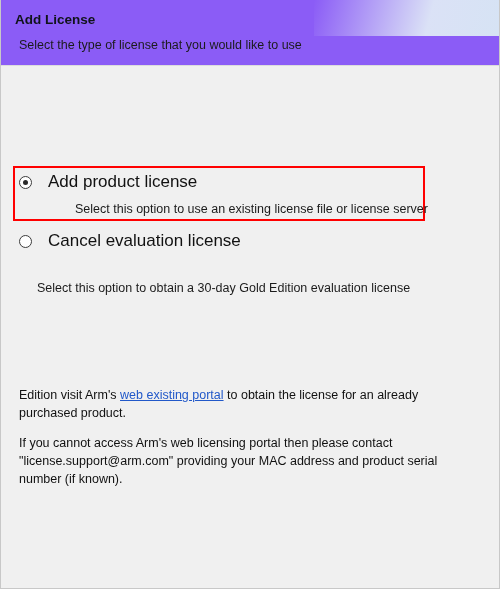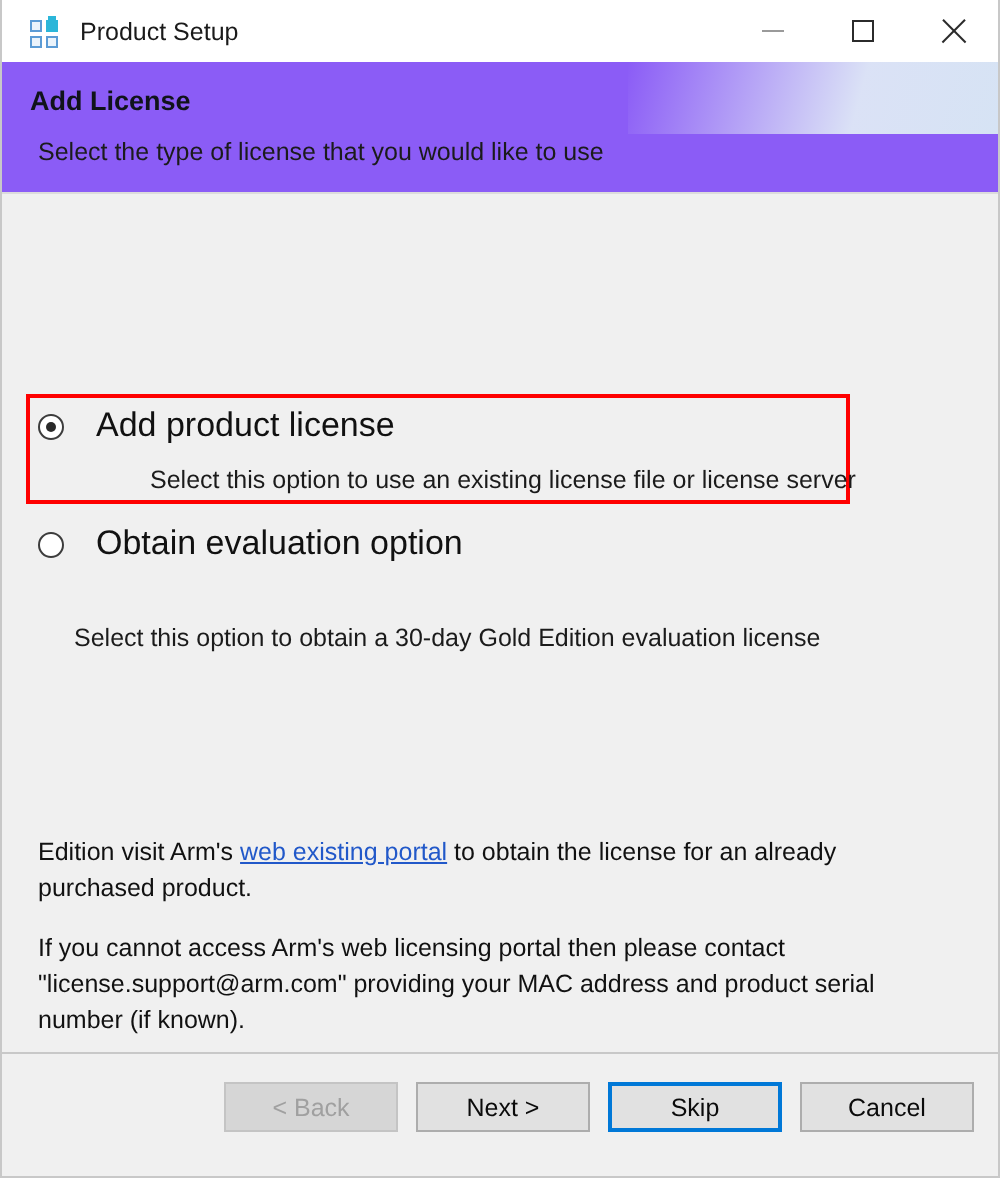--- a/index.html
+++ b/index.html
@@ -239,72 +239,42 @@
   .dlg-btn.default {
     border: 2px solid #0078d7;
     background: #e1e1e1;
   }
 </style>
 </head>
 <body>
 
 <div id="window">
 
-  <div id="titlebar">
-    <div id="app-icon">
-      <span class="sq-tl"></span>
-      <span class="sq-tr"></span>
-      <span class="sq-bl"></span>
-      <span class="sq-br"></span>
-      <span class="dot"></span>
-    </div>
-    <div id="title-text">Product Setup</div>
-
-    <div id="win-controls">
-      <button class="win-btn" id="btn-min">
-        <span class="glyph-min"></span>
-      </button>
-      <button class="win-btn" id="btn-max">
-        <span class="glyph-max"></span>
-      </button>
-      <button class="win-btn" id="btn-close">
-        <span class="glyph-close"></span>
-      </button>
-    </div>
-  </div>
 
   <div id="header">
     <div id="header-gradient"></div>
     <div id="header-title">Add License</div>
     <div id="header-sub">Select the type of license that you would like to use</div>
   </div>
 
   <div id="body">
 
     <div id="highlight-box"></div>
 
     <div class="radio-row" id="opt-add-row">
       <span class="radio-mark checked"></span>
       <span class="radio-label">Add product license</span>
     </div>
     <div class="option-desc" id="desc-add">Select this option to use an existing license file or license server</div>
 
     <div class="radio-row" id="opt-eval-row">
       <span class="radio-mark"></span>
-      <span class="radio-label">Obtain evaluation option</span>
+      <span class="radio-label">Cancel evaluation license</span>
     </div>
     <div class="option-desc" id="desc-eval">Select this option to obtain a 30-day Gold Edition evaluation license</div>
 
     <div class="para" id="para-1"><span>Edition visit Arm's </span><a id="portal-link">web existing portal</a><span> to obtain the license for an already purchased product.</span></div>
 
     <div class="para" id="para-2">If you cannot access Arm's web licensing portal then please contact "license.support@arm.com" providing your MAC address and product serial number (if known).</div>
   </div>
 
-  <div id="footer">
-    <div id="button-bar">
-      <button class="dlg-btn disabled">&lt; Back</button>
-      <button class="dlg-btn">Next &gt;</button>
-      <button class="dlg-btn default">Skip</button>
-      <button class="dlg-btn">Cancel</button>
-    </div>
-  </div>
 
 </div>
 
 </body></html>

